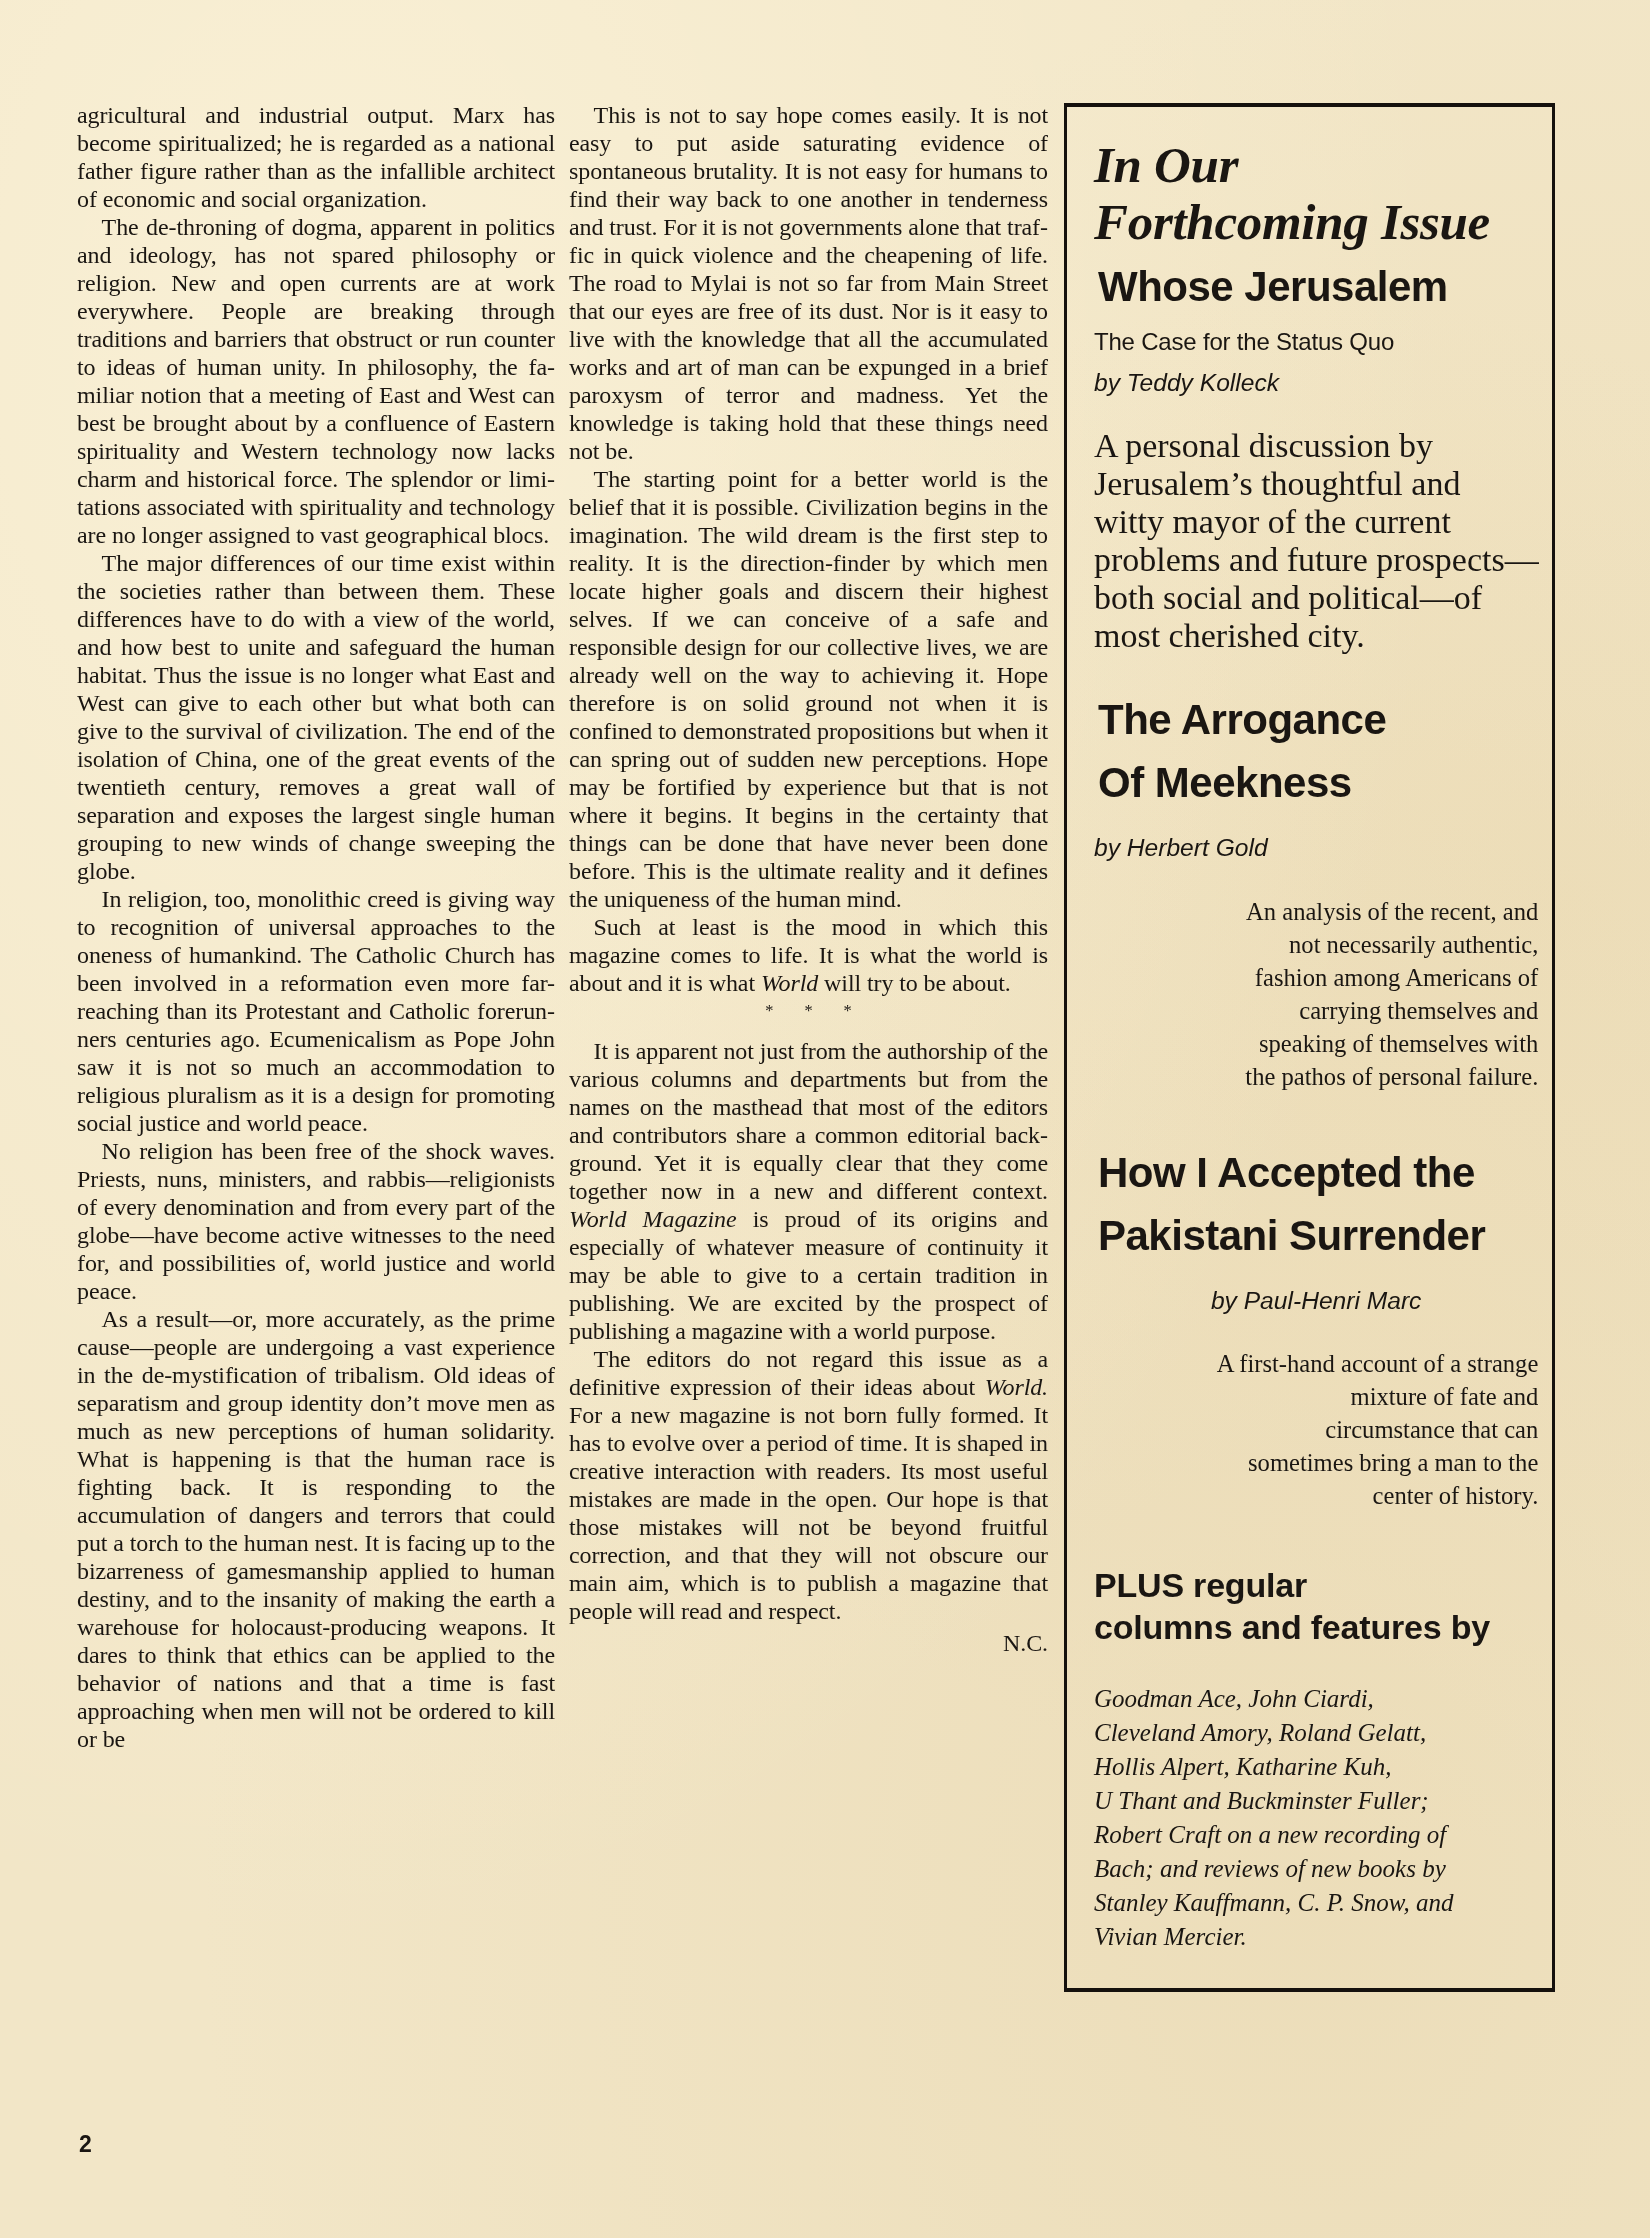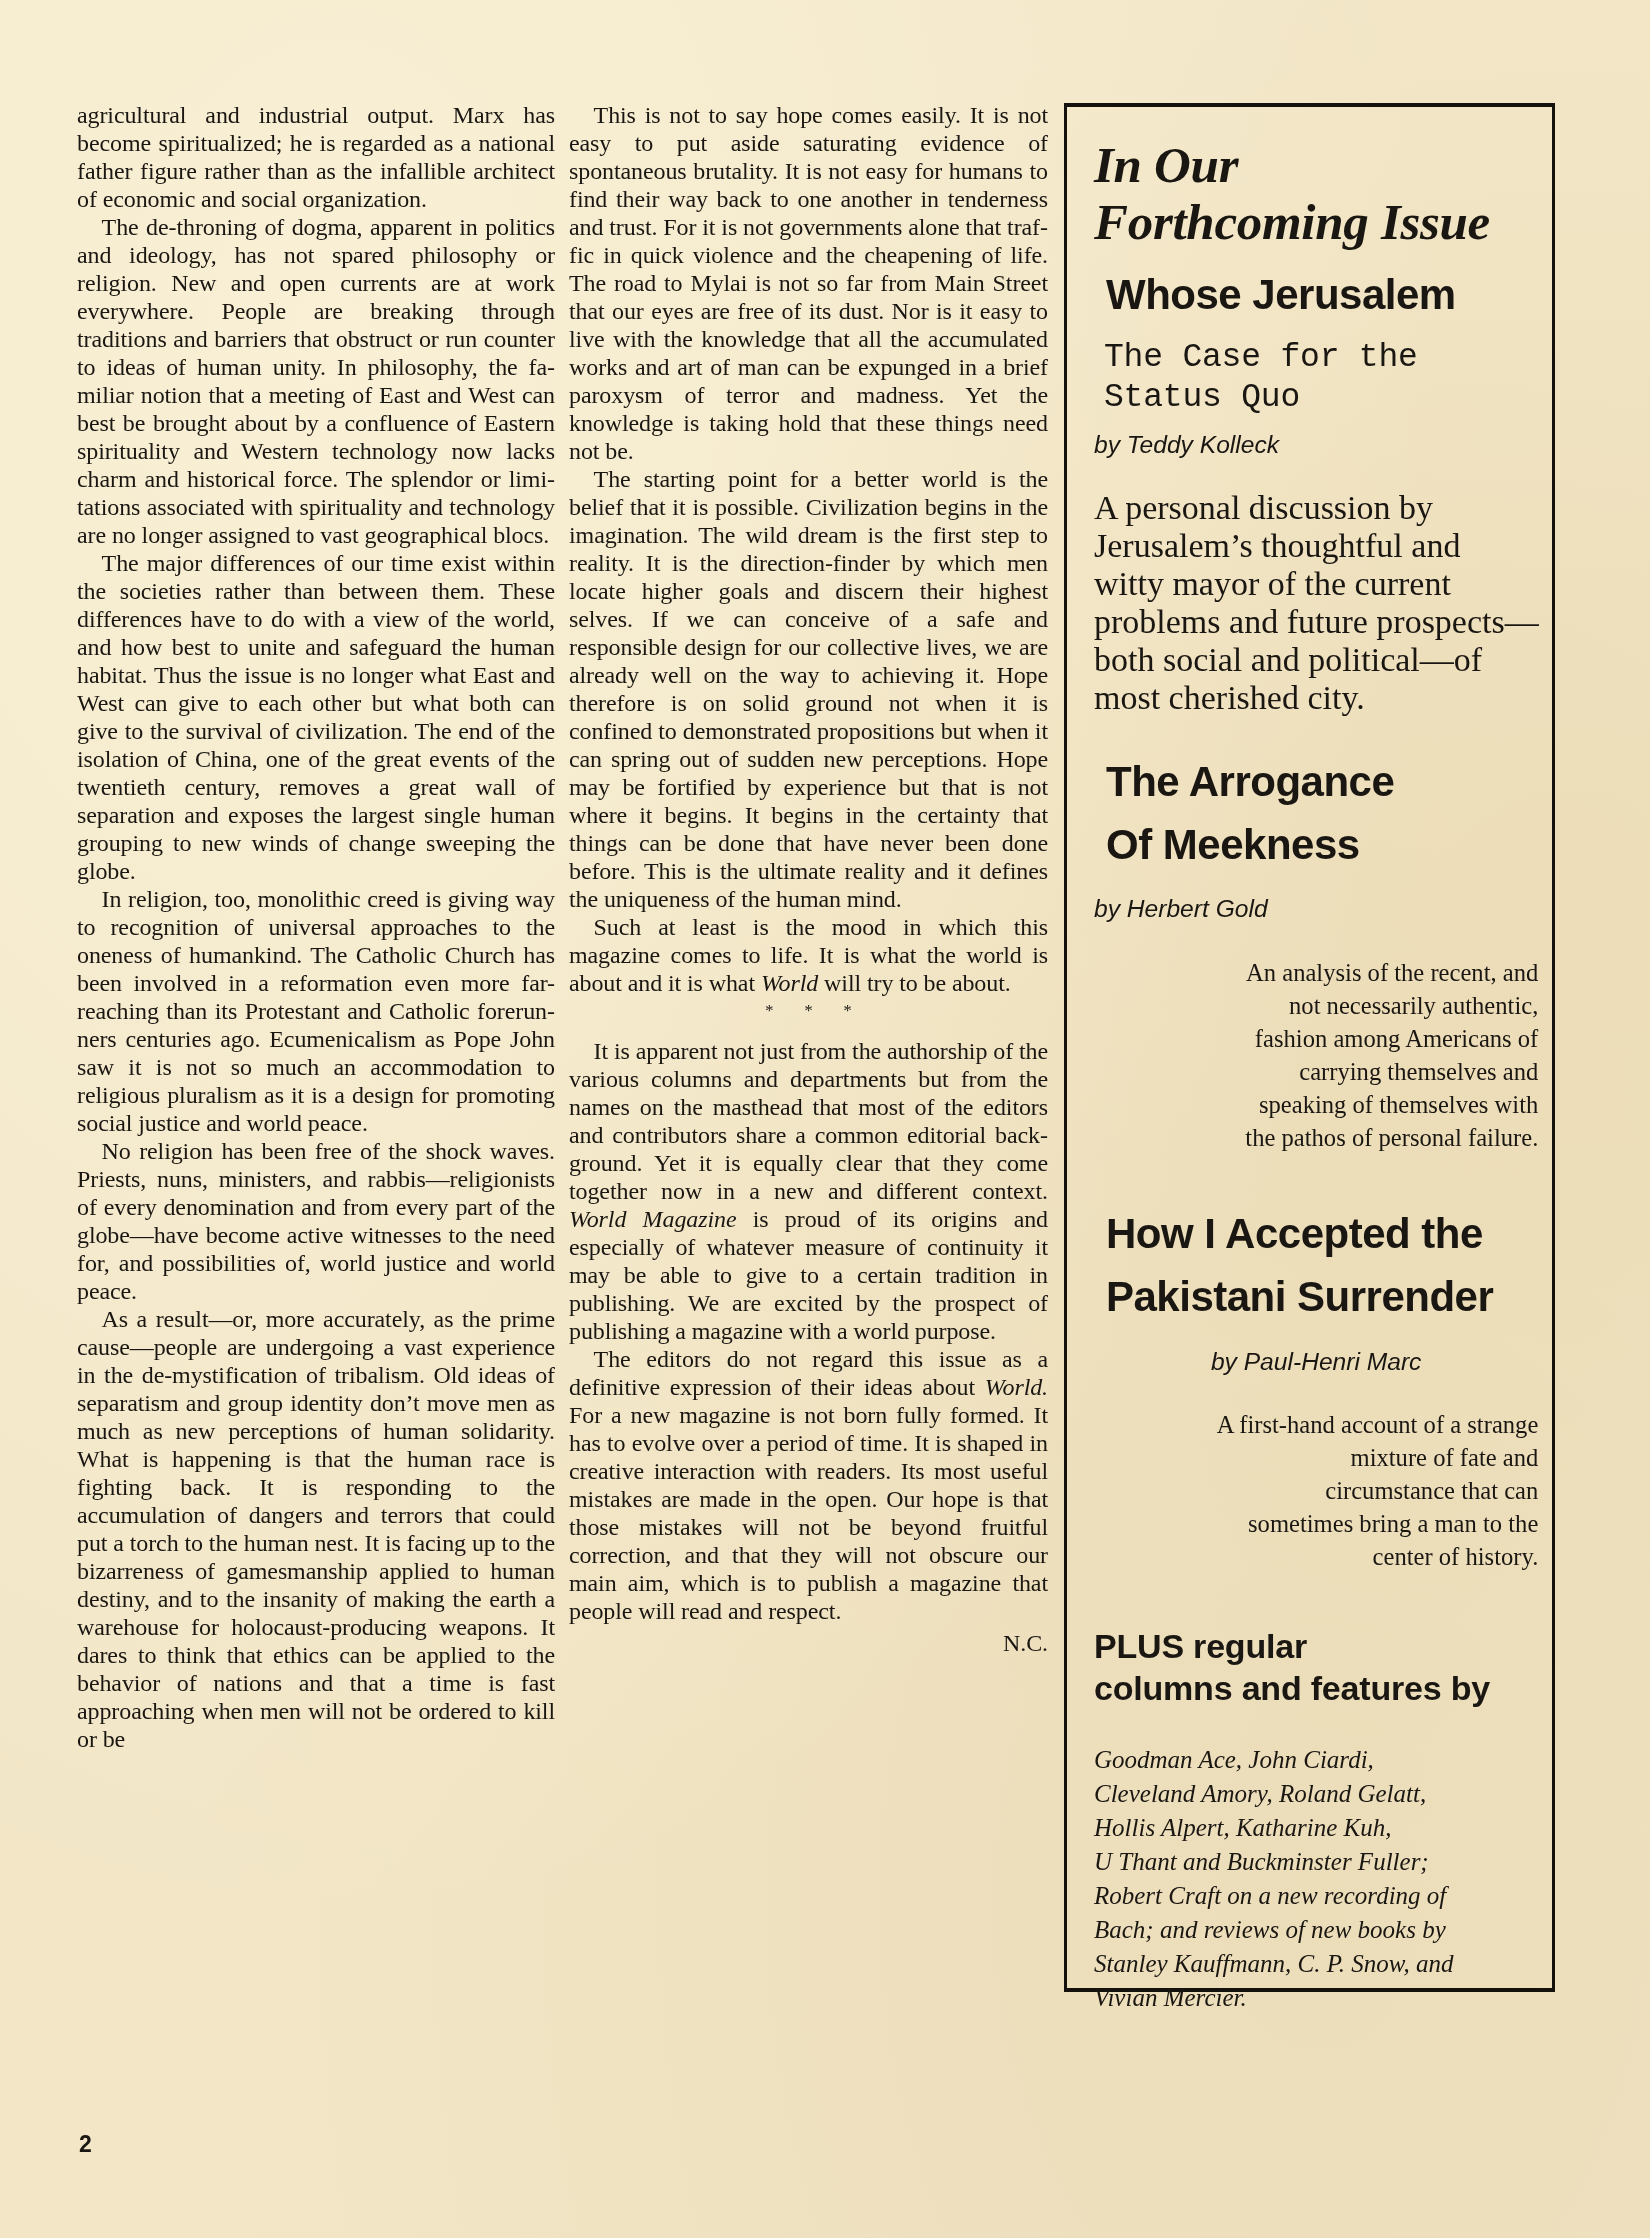--- a/index.html
+++ b/index.html
@@ -43,25 +43,25 @@
     box-sizing: border-box;
     padding: 30px 13.7px 0 27px;
   }
   .box-heading {
     font-family: "Liberation Serif", "DejaVu Serif", serif;
     font-weight: bold; font-style: italic;
     font-size: 51px; line-height: 57px; margin: 0; letter-spacing: -0.3px;
   }
   .feature-title {
     font-family: "Liberation Sans", "DejaVu Sans", sans-serif;
-    font-size: 42px; line-height: 63px; margin: 12px; letter-spacing: -0.5px;
+    font-size: 42px; line-height: 63px; margin: 4px; letter-spacing: -0.5px;
   }
   .feature-sub {
-    font-family: Liberation Mono, monospace;
-    font-size: 33px; line-height: 40px; margin: 10px; letter-spacing: -0.2px;
+    font-family: Liberation Sans, sans-serif;
+    font-size: 24px; line-height: 40px; margin: 0; letter-spacing: -0.2px;
   }
   .byline {
     font-family: "Liberation Sans", "DejaVu Sans", sans-serif;
     font-style: italic; font-size: 24.6px; line-height: 34px; margin: 0;
   }
   .blurb {
     font-family: "Liberation Serif", "DejaVu Serif", serif;
     font-size: 34px; line-height: 38px; margin: 0;
   }
   .blurb-small {

